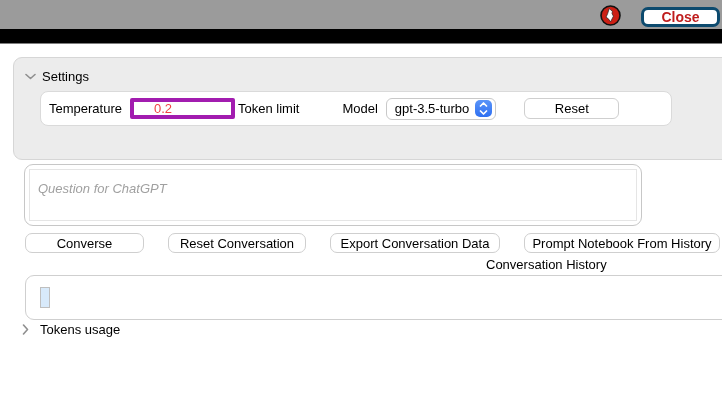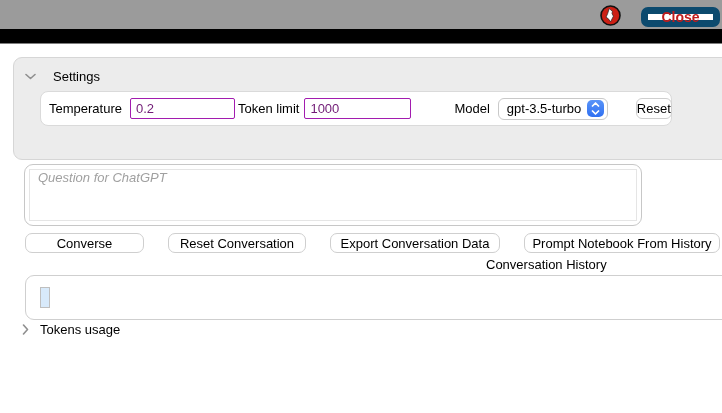--- a/index.html
+++ b/index.html
@@ -15,52 +15,52 @@
   
   .titlebar {
     position: absolute; left: 0; top: 0; width: 722px; height: 29px;
     background: #9b9b9b;
   }
   .app-badge {
     position: absolute; left: 600px; top: 5px; width: 21px; height: 21px;
   }
   .close-btn {
     position: absolute; left: 641px; top: 7px; width: 79px; height: 20px;
-    background: #fff; border: 7px solid #0c4a6e; border-radius: 7px;
+    background: #fff; border: 3px solid #0c4a6e; border-radius: 7px;
     color: #bf1d1d; font-weight: bold; font-size: 14px;
     display: flex; align-items: center; justify-content: center;
     cursor: default;
   }
   .blackbar {
     position: absolute; left: 0; top: 29px; width: 722px; height: 15px;
     background: #000; border-bottom: 1px solid #7d7d7d;
   }
 
   
   .settings-panel {
     position: absolute; left: 13px; top: 57px; right: -12px; height: 103px;
     background: #ececec; border: 1px solid #d6d6d6; border-radius: 9px;
   }
   .disclosure-row {
-    display: flex; align-items: center; gap: 17px;
+    display: flex; align-items: center; gap: 6px;
   }
   .settings-panel .disclosure-row { position: absolute; left: 11px; top: 11px; }
   .chev { display: inline-flex; width: 11px; height: 11px; align-items: center; justify-content: center; }
   .chev svg { display: block; }
 
   .settings-box {
     position: absolute; left: 26px; top: 33px; width: 632px; height: 35px;
     background: #fff; border: 1px solid #dadada; border-radius: 8px;
     display: flex; align-items: center; padding: 0 8px;
   }
   .field-label { white-space: nowrap; }
   .txt-input {
-    height: 21px; border: 1px solid #a21caf; border-radius: 2px;
+    height: 21px; border: 4px solid #a21caf; border-radius: 2px;
     background: #fff; font-family: inherit; font-size: 13px;
-    padding: 0 5px; color: #701a75; outline: none;
+    padding: 0 20px; color: #ef4444; outline: none;
   }
   .inp-temp { width: 105px; margin-left: 8px; }
   .inp-tokens { width: 107px; margin-left: 5px; }
   .lbl-tokens { margin-left: 3px; }
   .lbl-model { margin-left: 43px; }
   .popup-btn {
     margin-left: 8px; height: 22px; min-width: 110px;
     background: #fff; border: 1px solid #c9c9c9; border-radius: 6px;
     display: flex; align-items: center; gap: 6px; padding: 0 3px 0 8px;
     cursor: default;
@@ -81,21 +81,21 @@
   }
 
   
   .question-box {
     position: absolute; left: 24px; top: 164px; width: 618px; height: 62px;
     background: #fff; border: 1px solid #c7c7c7; border-radius: 9px;
   }
   .question-input {
     position: absolute; left: 4px; top: 4px; right: 4px; bottom: 4px;
     border: 1px solid #e5e5e5; background: #fff; resize: none; outline: none;
-    font-family: inherit; font-size: 13px; padding: 0 8px; color: #000;
+    font-family: inherit; font-size: 13px; padding: 11px 8px; color: #000;
   }
   .question-input::placeholder { font-style: italic; color: #a0a0a0; opacity: 1; }
 
   
   .actions-row {
     position: absolute; left: 25px; top: 233px; height: 20px;
     display: flex; gap: 24px;
   }
   .act-btn {
     height: 20px; background: #fff; border: 1px solid #cfcfcf; border-radius: 7px;
@@ -147,21 +147,20 @@
           <polyline points="1,1.5 5.5,5.5 10,1.5" fill="none" stroke="#8f8f8f" stroke-width="1.6" stroke-linecap="round" stroke-linejoin="round"></polyline>
         </svg>
     </span>
     <span>Settings</span>
   </div>
 
   <div class="settings-box">
     <span class="field-label">Temperature</span>
     <input class="txt-input inp-temp" type="text" value="0.2" style="">
     <span class="field-label lbl-tokens">Token limit</span>
-    <input class="txt-input inp-tokens" type="text" value="1000" style="">
     <span class="field-label lbl-model">Model</span>
     <div class="popup-btn">
       <span class="popup-value">gpt-3.5-turbo</span>
       <span class="popup-stepper">
         <svg width="9" height="13" viewBox="0 0 9 13">
           <polyline points="1.5,4 4.5,1 7.5,4" fill="none" stroke="#fff" stroke-width="1.7" stroke-linecap="round" stroke-linejoin="round"></polyline>
           <polyline points="1.5,9 4.5,12 7.5,9" fill="none" stroke="#fff" stroke-width="1.7" stroke-linecap="round" stroke-linejoin="round"></polyline>
         </svg>
       </span>
     </div>

